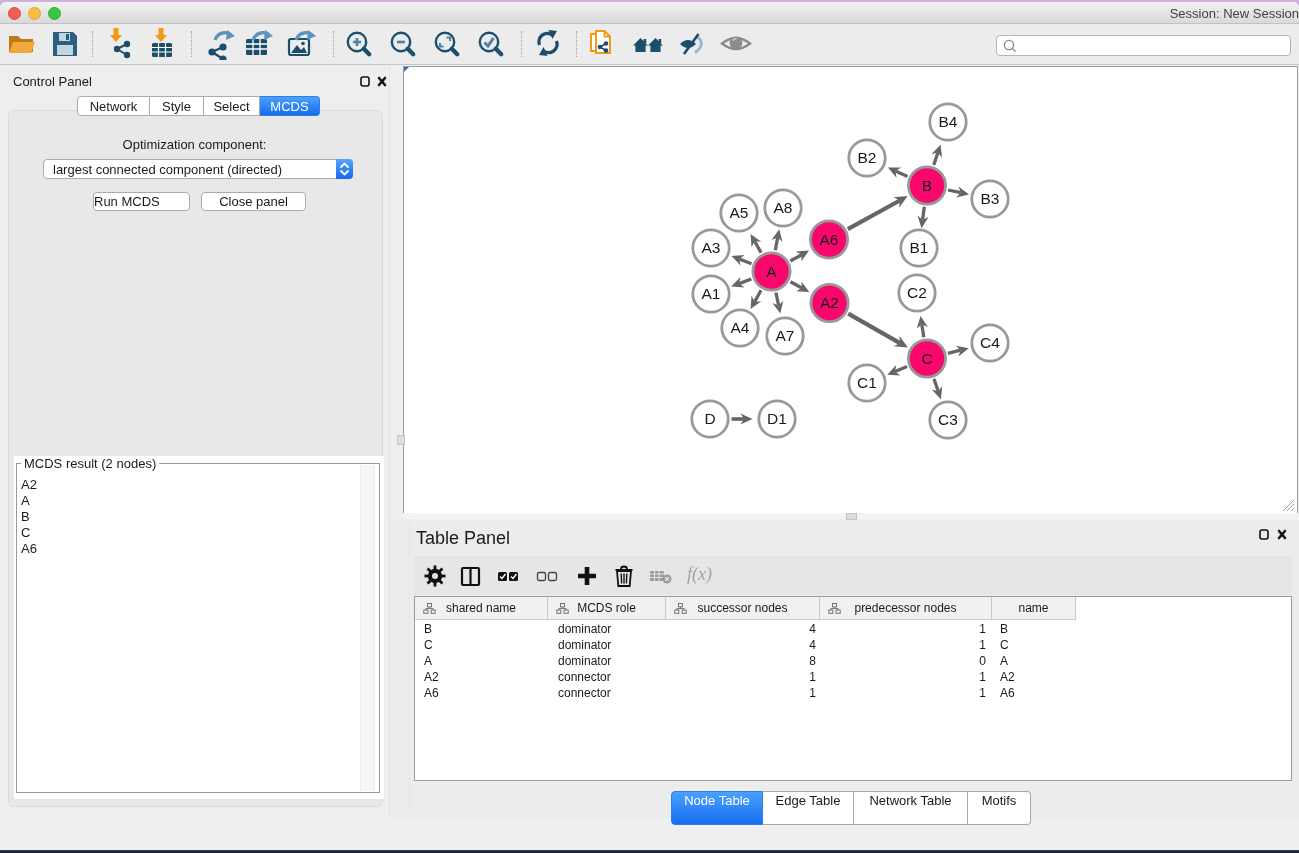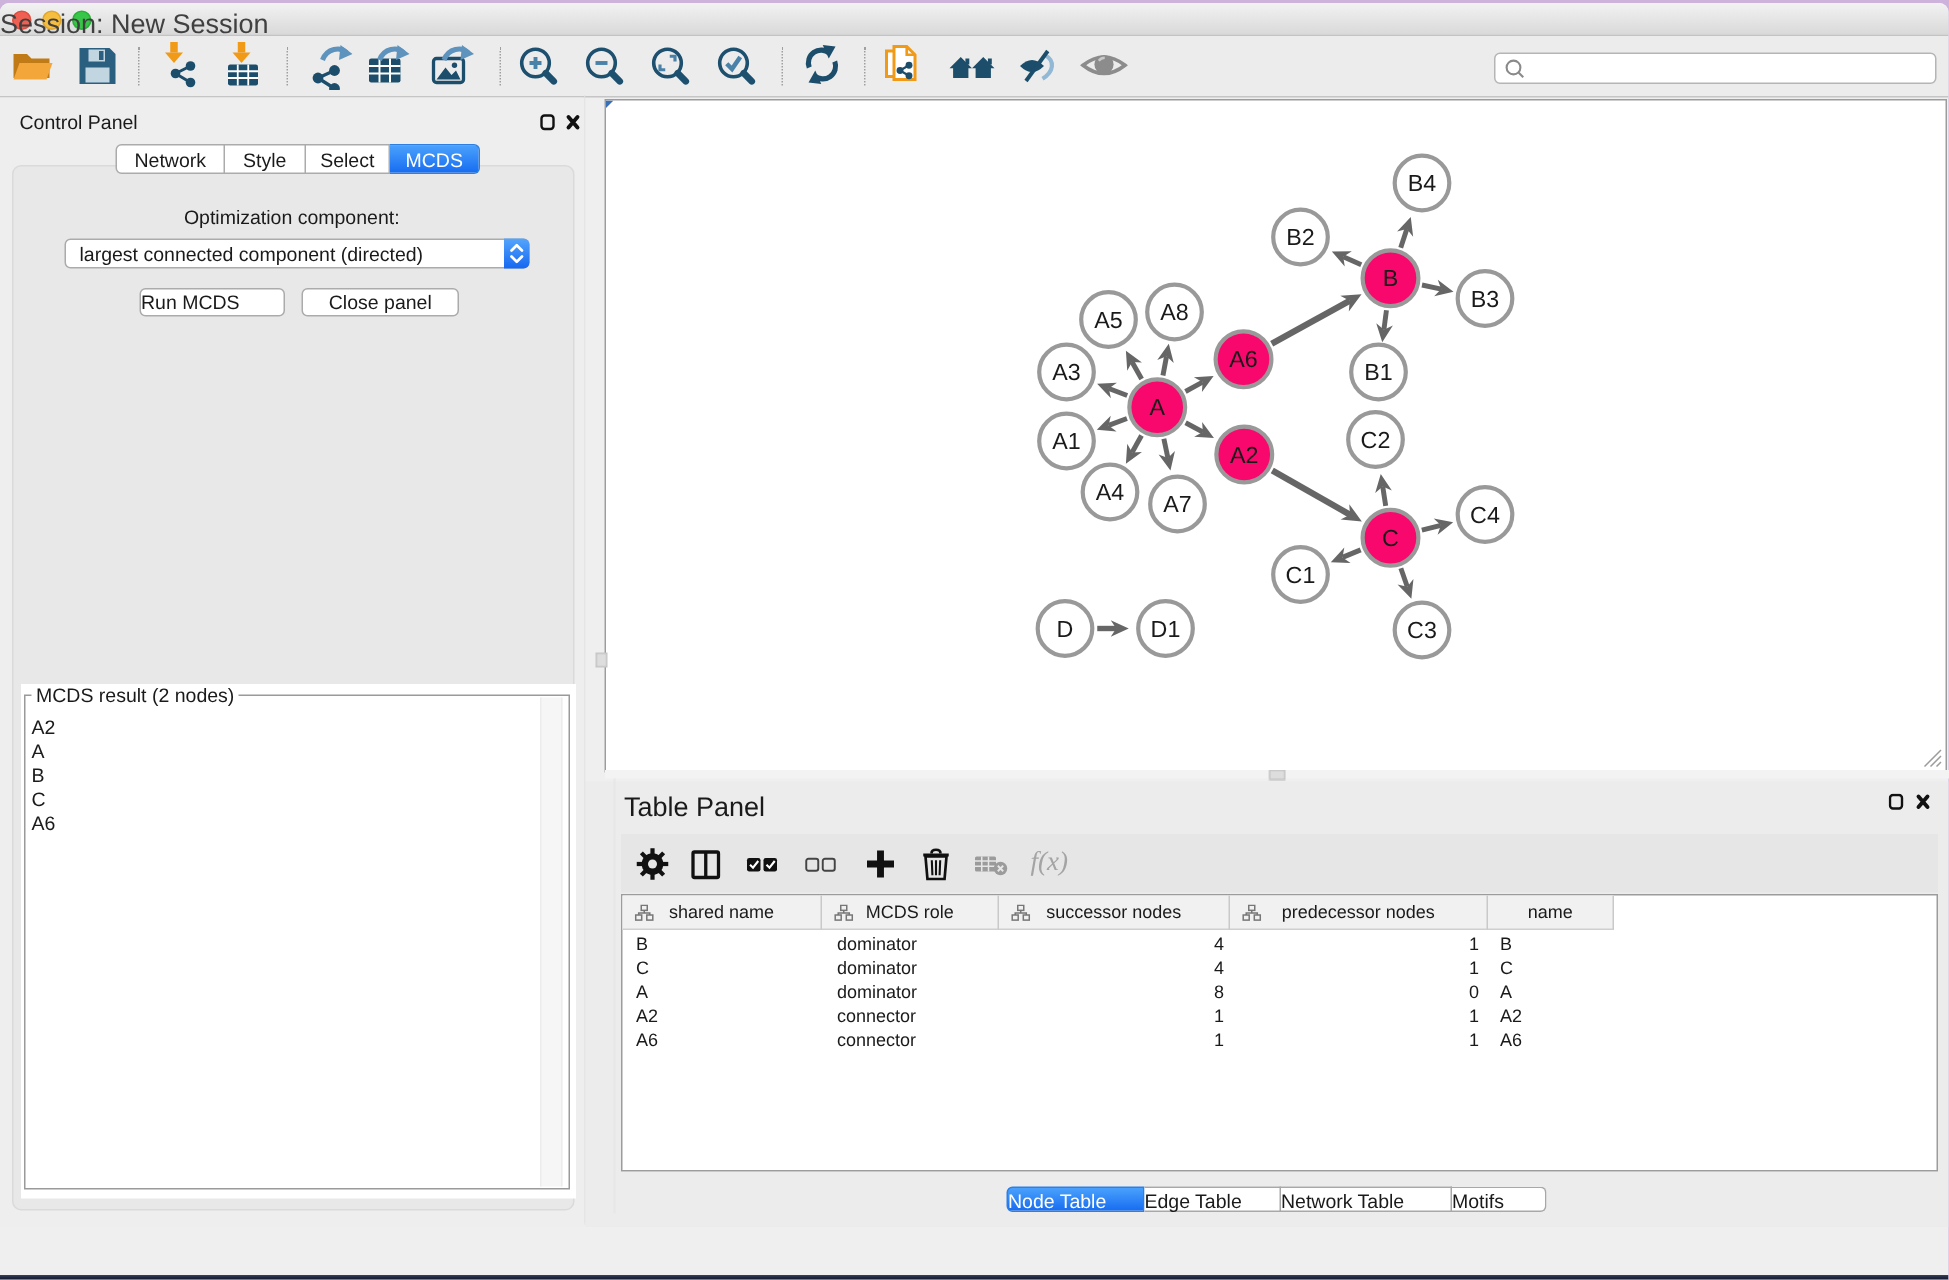--- a/index.html
+++ b/index.html
@@ -1,19 +1,19 @@
 <!DOCTYPE html>
 <html><head><meta charset="utf-8"><style>
 html,body{margin:0;padding:0}
 body{width:1299px;height:853px;position:relative;overflow:hidden;background:#CDB2DC;font-family:"Liberation Sans",sans-serif;-webkit-font-smoothing:antialiased}
 #win{will-change:transform}
 #win{position:absolute;left:0;top:2px;width:1299px;height:851px;background:#EFEFEF;border-radius:6px 6px 0 0;overflow:hidden}
 
 #titlebar{position:absolute;left:0;top:0;width:1299px;height:21px;background:linear-gradient(#F2F2F2,#D9D9D9);border-bottom:1px solid #C3C3C3}
-#titlebar .t{position:absolute;left:0;right:0;top:4px;text-align:left;font-size:18px;color:#404040}
+#titlebar .t{position:absolute;left:0;right:0;top:4px;text-align:right;font-size:13px;color:#404040}
 .tl{position:absolute;top:5px;width:11px;height:11px;border-radius:50%}
 
 #toolbar{position:absolute;left:0;top:22px;width:1299px;height:40px;background:#ECECEC;border-bottom:1px solid #C5C5C5}
 .tbi{position:absolute;top:0;height:40px;display:flex;align-items:center;justify-content:center}
 .sep{position:absolute;top:7px;height:26px;width:0;border-left:1px dotted #9F9F9F}
 #search{position:absolute;left:996px;top:11px;width:293px;height:19px;background:#fff;border:1px solid #B5B5B5;border-radius:4px}
 
 #cpanel{position:absolute;left:0;top:63px;width:389px;height:753px;background:#EFEEEE}
 #cpanel .hdr{position:absolute;left:13px;top:9px;font-size:13px;color:#1a1a1a}
 .tabrow{position:absolute;top:31px;left:77px;height:20px;display:flex;z-index:3}
@@ -27,21 +27,21 @@
 #ftitle{position:absolute;left:0;top:0;right:0;height:21px;background:linear-gradient(#F6F6F6,#D7D7D7);border-bottom:1px solid #ABABAB}
 #ftitle .t{position:absolute;left:0;right:0;top:4px;text-align:center;font-size:13px;color:#333}
 
 #tpanel{position:absolute;left:390px;top:519px;width:909px;height:297px;background:#EDECEC}
 #tpanel .hdr{position:absolute;left:26px;top:7px;font-size:18px;color:#1a1a1a}
 #ttoolbar{position:absolute;left:24px;top:35px;right:7px;height:39px;background:#E7E6E6}
 #ttable{position:absolute;left:24px;top:75px;width:878px;height:185px;background:#fff;border:1px solid #9C9C9C;box-sizing:border-box}
 .thead{position:absolute;left:0;top:0;height:23px;background:#F2F1F1;border-right:1px solid #C9C9C9;border-bottom:1px solid #CFCFCF;box-sizing:border-box;font-size:12px;color:#1a1a1a;text-align:center;line-height:22px}
 .trow{position:absolute;height:16px;font-size:12px;color:#1a1a1a;line-height:16px}
 .btabrow{position:absolute;top:270px;left:281px;display:flex}
-.btab{box-sizing:border-box;height:17px;line-height:18px;border:1px solid #A8A8A8;background:#fff;color:#1a1a1a;font-size:13px;border-left:none;text-align:left}
+.btab{box-sizing:border-box;height:34px;line-height:18px;border:1px solid #A8A8A8;background:#fff;color:#1a1a1a;font-size:13px;border-left:none;text-align:center}
 .btab.first{border-left:1px solid #A8A8A8;border-radius:4px 0 0 4px}
 .btab.last{border-radius:0 4px 4px 0}
 .btab.sel{background:linear-gradient(#4AA1FC,#176DF1);color:#fff;border-color:#2E7FE4}
 
 #statusbar{position:absolute;left:0;top:856px;width:1299px;height:32px;background:#fca5a5;border-top:1px solid #CCC}
 #deskstrip{position:absolute;left:0;top:848px;width:1299px;height:5px;background:linear-gradient(#39405C,#1B2137 40%,#1B2137)}
 #membtn{position:absolute;left:1214px;top:6px;width:73px;height:22px;border:1px solid #ABABAB;background:#F5F5F5;font-size:11px;color:#111}
 #listbtn{position:absolute;left:11px;top:9px;width:23px;height:19px;border:1px solid #ABABAB;background:#F7F7F7}
 
 #mcdsbox{position:absolute;left:14px;top:391px;width:370px;height:343px;background:#fff}

